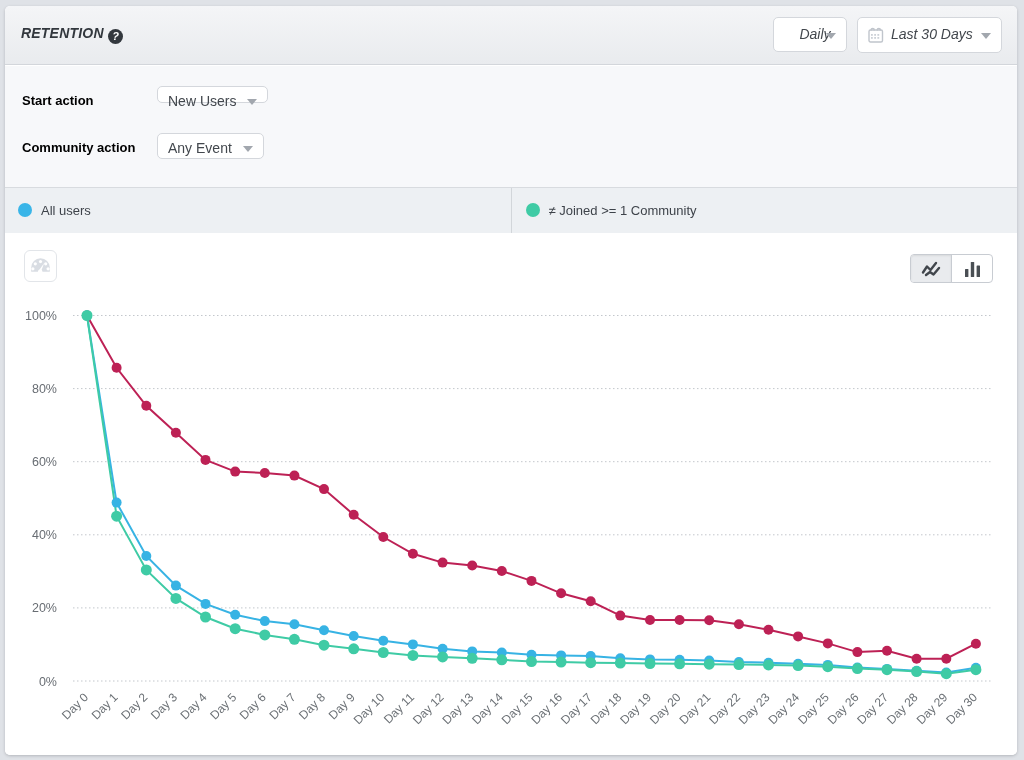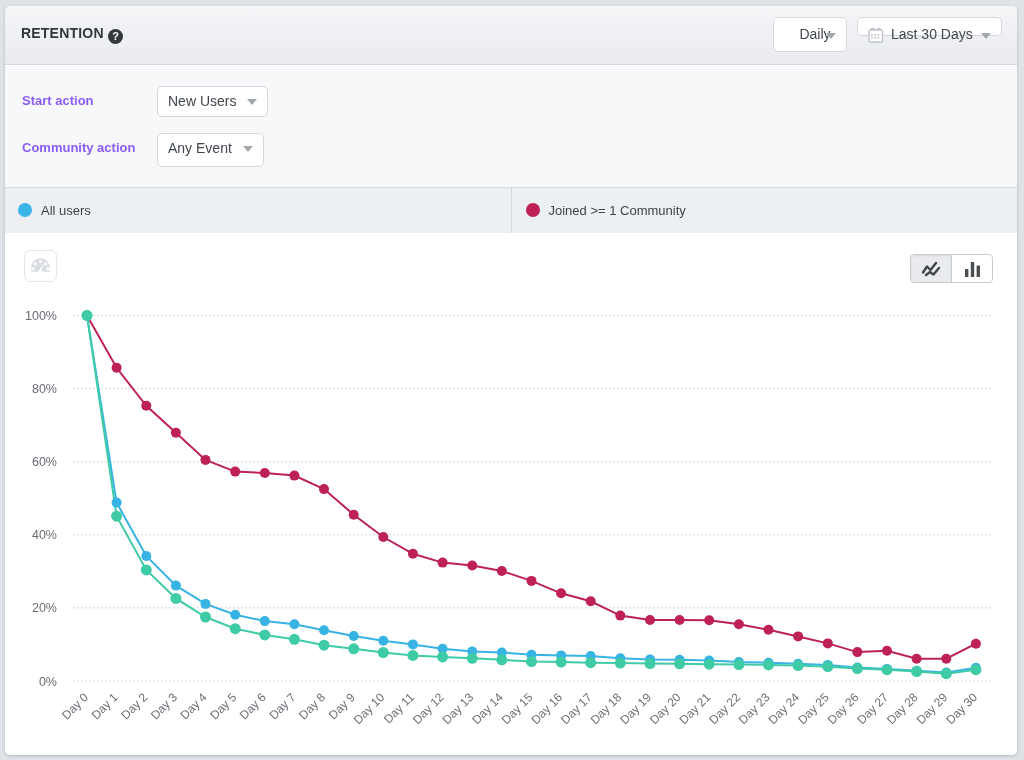--- a/index.html
+++ b/index.html
@@ -2,37 +2,37 @@
 <html><head>
 <meta charset="utf-8">
 <style>
   * { margin:0; padding:0; box-sizing:border-box; }
   html,body { width:1024px; height:760px; }
   body { background:#dfe2e7; font-family:"Liberation Sans", sans-serif; position:relative; overflow:hidden; }
   .card { position:absolute; left:5px; top:6px; width:1012px; height:749px; background:#fff;
           border-radius:5px; box-shadow:0 1px 3px rgba(50,55,60,.25); }
   .hdr { position:absolute; left:0; top:0; width:100%; height:59px;
          background:linear-gradient(#f4f5f7,#e9ebee); border-bottom:1px solid #d3d6db;
-         border-radius:5px 5px 0 0; }
+         border-radius:5px 5px 0 0;font-style:italic; }
   .hdr-title { position:absolute; left:16px; top:19px; font-size:14px; font-weight:bold;
                letter-spacing:.2px; color:#32373d; }
   .qbadge { position:absolute; left:103px; top:23px; width:15px; height:15px; border-radius:50%;
             background:#33383e; color:#fff; font-size:11px; font-weight:bold; text-align:center;
             line-height:15px; }
   .btn { position:absolute; background:#fff; border:1px solid #d4d7dc; border-radius:5px;
          font-size:14px; color:#42474d; }
   .chev { display:inline-block; width:0; height:0; border-left:5px solid transparent;
           border-right:5px solid transparent; border-top:6px solid #a2a7ae; vertical-align:middle; }
   .btn-daily { left:768px; top:11px; width:74px; height:35px; line-height:33px; padding-left:10px;text-align:center; }
   .btn-daily .chev { position:absolute; right:10px; top:15px; }
-  .btn-range { left:852px; top:11px; width:145px; height:19px; line-height:33px; }
+  .btn-range { left:852px; top:11px; width:145px; height:36px; line-height:33px; }
   .btn-range .txt { position:absolute; left:33px; top:0; }
   .btn-range .chev { position:absolute; right:10px; top:15px; }
   .controls { position:absolute; left:0; top:60px; width:100%; height:121px; background:#f7f8fa; }
-  .lbl { position:absolute; font-size:13px; font-weight:bold; color:#8b5cf6; }
+  .lbl { position:absolute; font-size:13px; font-weight:bold; color:#000000; }
   .drop { position:absolute; background:#fff; border:1px solid #d4d7dc; border-radius:5px;
           font-size:14px; color:#42474d; padding-left:10px; }
   .drop .chev { position:absolute; right:10px; top:12px; }
   .legend { position:absolute; left:0; top:181px; width:100%; height:56px; background:#edf0f3;
             border-top:1px solid #d8dbdf; border-bottom:1px solid #d8dbdf; display:flex; }
   .lseg { flex:1; position:relative; border-right:1px solid #d2d6da; }
   .lseg:last-child { border-right:none; }
   .ldot { position:absolute; top:15px; width:14px; height:14px; border-radius:50%; }
   .ltxt { position:absolute; top:15px; font-size:13px; color:#3e434a; }
   .chart { position:absolute; left:0; top:227px; width:1012px; height:522px; background:#fff;
@@ -66,32 +66,32 @@
             <rect x="9.4" y="10" width="1.8" height="1.8"></rect>
           <rect x="3" y="13" width="1.8" height="0"></rect>
         </g>
       </svg>
       <span class="txt">Last 30 Days</span>
         <span class="chev"></span>
     </div>
   </div>
   <div class="controls">
     <div class="lbl" style="left:17px; top:27px;">Start action</div>
-    <div class="drop" style="left:152px; top:20px; width:111px; height:31px; line-height:29px;">New Users<span class="chev"></span></div>
+    <div class="drop" style="left:152px; top:20px; width:111px; height:17px; line-height:29px;">New Users<span class="chev"></span></div>
     <div class="lbl" style="left:17px; top:74px;">Community action</div>
-    <div class="drop" style="left:152px; top:67px; width:107px; height:34px; line-height:29px;">Any Event<span class="chev"></span></div>
+    <div class="drop" style="left:152px; top:67px; width:107px; height:26px; line-height:29px;">Any Event<span class="chev"></span></div>
   </div>
   <div class="legend">
     <div class="lseg">
         <span class="ldot" style="left:13px; background:#39b5e8;"></span>
         <span class="ltxt" style="left:36px;">All users</span>
       </div>
     <div class="lseg">
-        <span class="ldot" style="left:14px; background:#bd2155;"></span>
-        <span class="ltxt" style="left:37px;">Joined &gt;= 1 Community</span>
+        <span class="ldot" style="left:14px; background:#3fcba5;"></span>
+        <span class="ltxt" style="left:37px;">≠ Joined &gt;= 1 Community</span>
       </div>
   </div>
   <div class="chart">
     <div class="gaugebtn">
       <svg width="31" height="30" viewBox="0 0 31 30">
         <path fill="#d9dde3" d="M15.5 7.2 a9.3 9.3 0 0 1 9.3 9.3 l0 4.3 l-18.6 0 l0 -4.3 a9.3 9.3 0 0 1 9.3 -9.3 z"></path>
         <g fill="#fff">
           <circle cx="15.5" cy="10.6" r="1.6"></circle>
           <circle cx="10.3" cy="12.8" r="1.6"></circle>
           <circle cx="20.7" cy="12.8" r="1.6"></circle>

